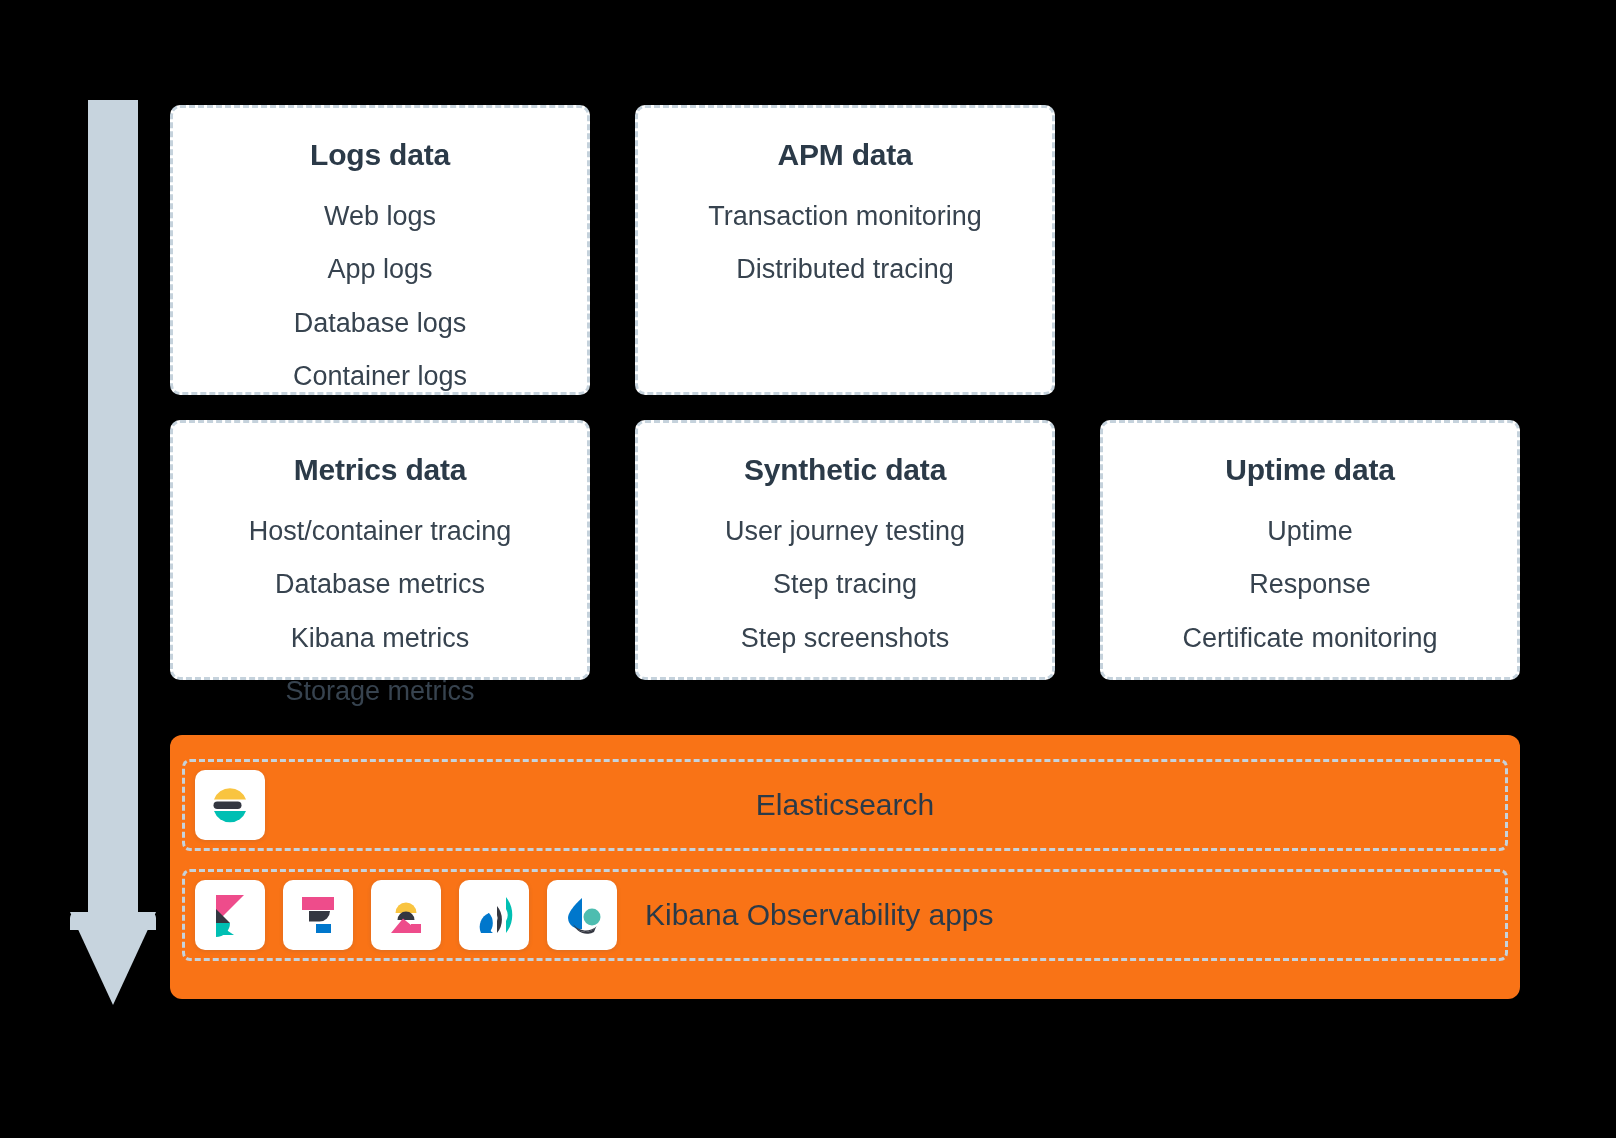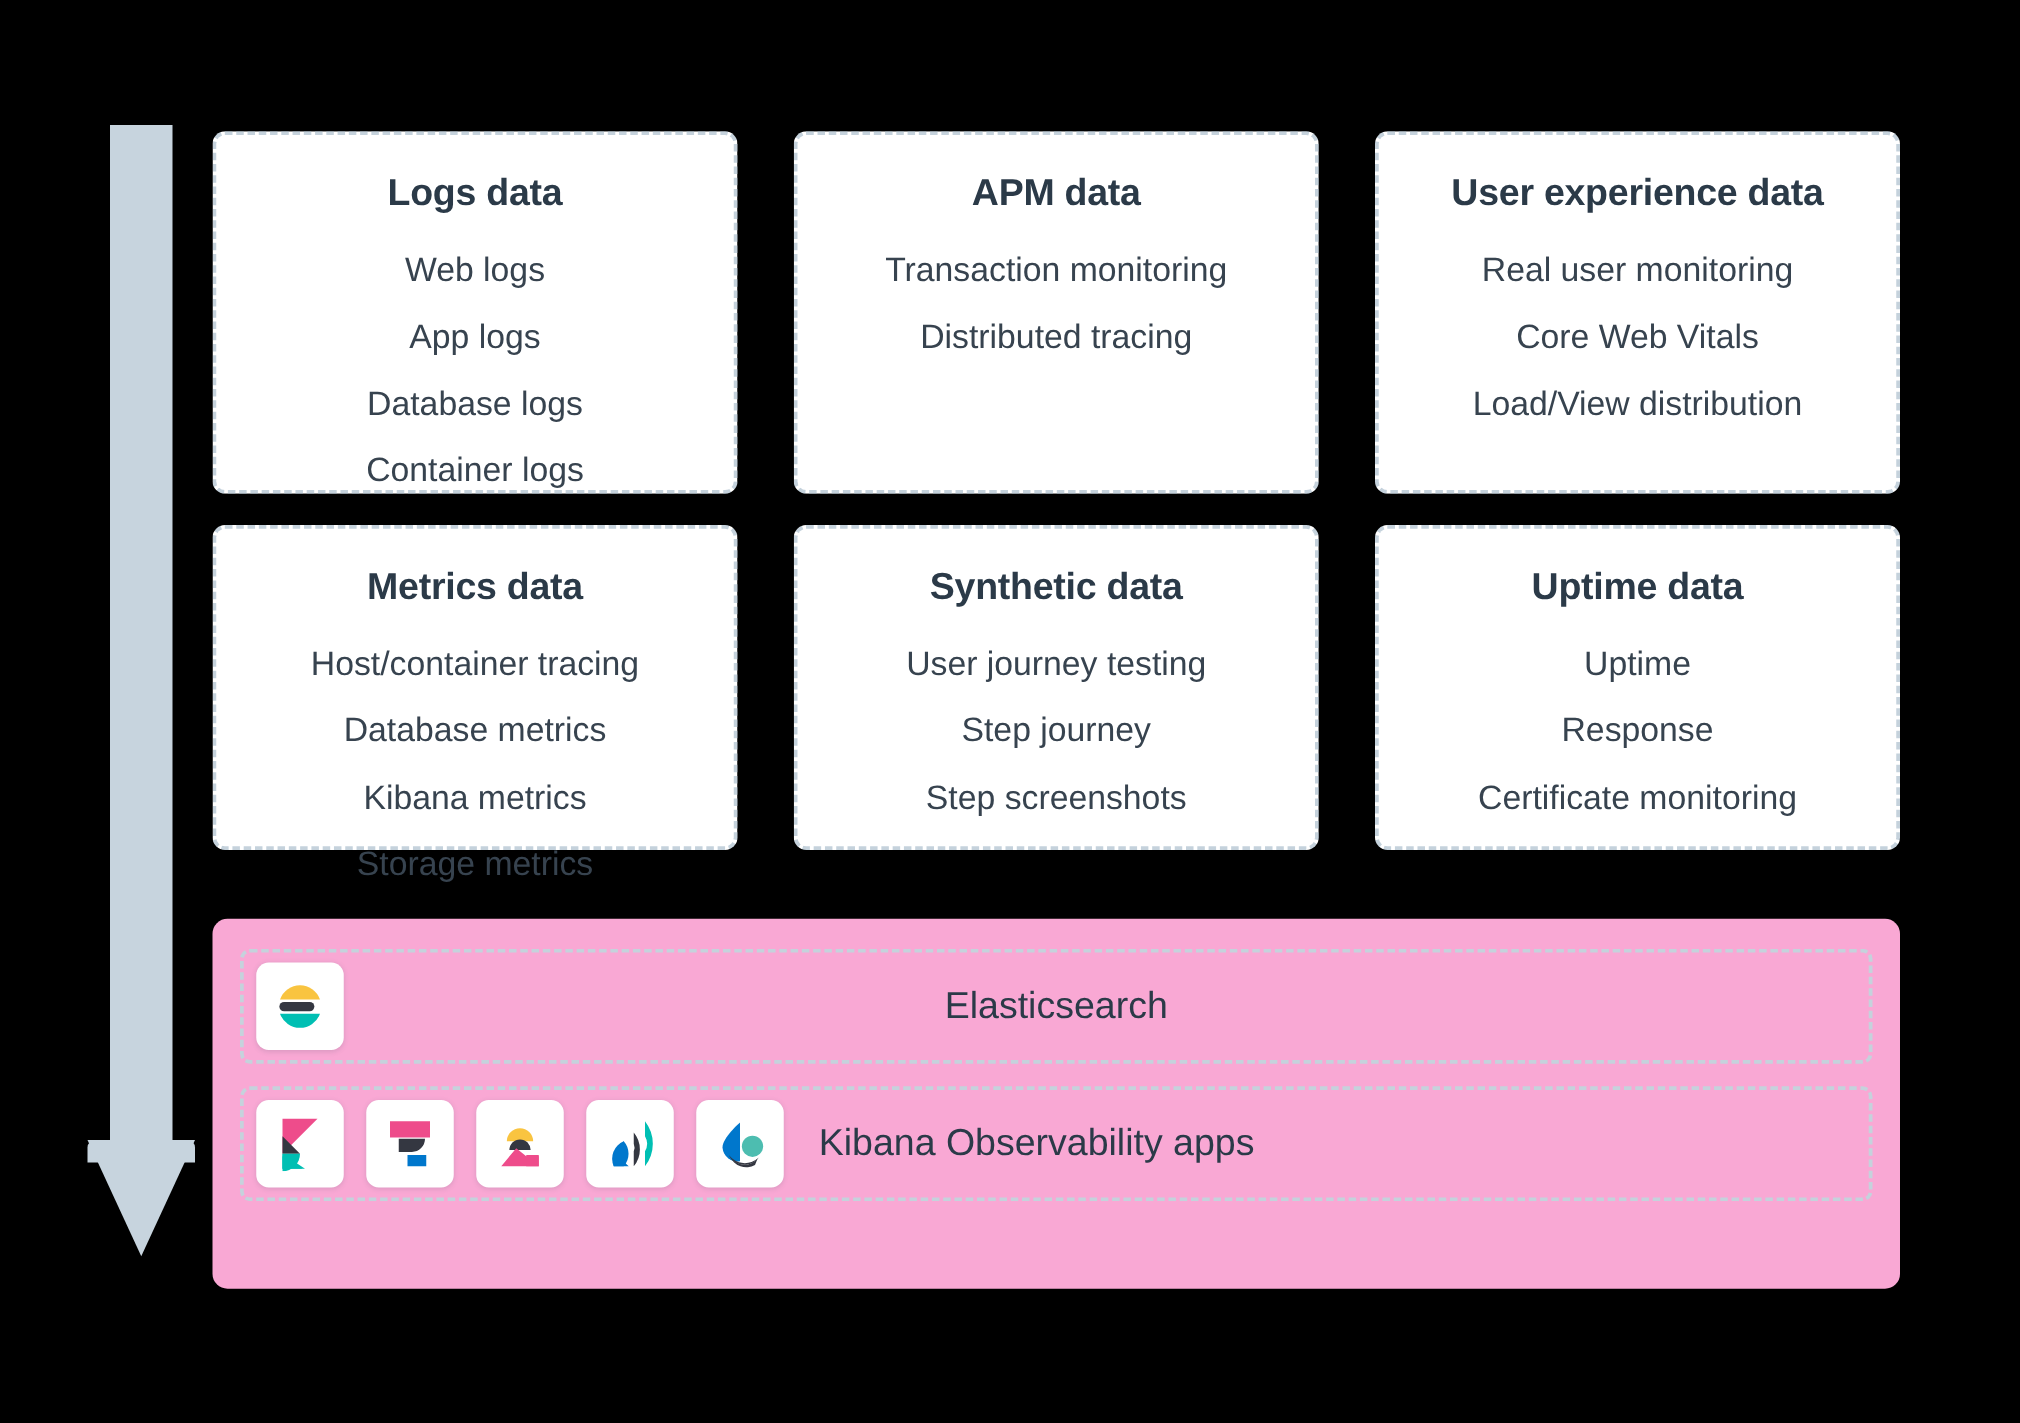--- a/index.html
+++ b/index.html
@@ -35,23 +35,23 @@
     margin:0 0 26px 0;text-align:right;line-height:1.1;
   }
   .card-items{
     display:flex;flex-direction:column;align-items:center;gap:15px;
     font-size:27px;color:#37434f;line-height:1.42;text-align:center;
   }
   .card-item{white-space:nowrap;}
 
   
   .platform{
-    position:absolute;left:170px;top:735px;width:1350px;height:296px;
-    box-sizing:border-box;background:#f9a8d4;border-radius:12px;
-    padding:24px 22px;display:flex;flex-direction:column;gap:18px;
+    position:absolute;left:170px;top:735px;width:1350px;height:264px;
+    box-sizing:border-box;background:#f97316;border-radius:12px;
+    padding:24px 12px;display:flex;flex-direction:column;gap:18px;
     box-shadow:0 1px 3px rgba(0,0,0,.06);
   }
   .platform-row{
     position:relative;height:92px;box-sizing:border-box;
     border:3px dashed #c5d2dc;border-radius:8px;
     display:flex;align-items:center;padding-left:10px;
   }
   .logo-tile{
     width:70px;height:70px;flex:0 0 70px;background:#fff;border-radius:10px;
     box-shadow:0 1px 4px rgba(60,80,100,.16);
@@ -93,48 +93,40 @@
       </div>
 
       <div class="card">
         <div class="card-title">APM data</div>
         <div class="card-items">
           <div class="card-item">Transaction monitoring</div>
           <div class="card-item">Distributed tracing</div>
         </div>
       </div>
 
-      <div class="card">
-        <div class="card-title">User experience data</div>
-        <div class="card-items">
-          <div class="card-item">Real user monitoring</div>
-          <div class="card-item">Core Web Vitals</div>
-          <div class="card-item">Load/View distribution</div>
-        </div>
-      </div>
 
     </div>
 
     <div class="grid-row">
 
       <div class="card">
         <div class="card-title">Metrics data</div>
         <div class="card-items">
           <div class="card-item">Host/container tracing</div>
           <div class="card-item">Database metrics</div>
           <div class="card-item">Kibana metrics</div>
           <div class="card-item">Storage metrics</div>
         </div>
       </div>
 
       <div class="card">
         <div class="card-title">Synthetic data</div>
         <div class="card-items">
           <div class="card-item">User journey testing</div>
-          <div class="card-item">Step journey</div>
+          <div class="card-item">Step tracing</div>
           <div class="card-item">Step screenshots</div>
         </div>
       </div>
 
       <div class="card">
         <div class="card-title">Uptime data</div>
         <div class="card-items">
           <div class="card-item">Uptime</div>
           <div class="card-item">Response</div>
           <div class="card-item">Certificate monitoring</div>

